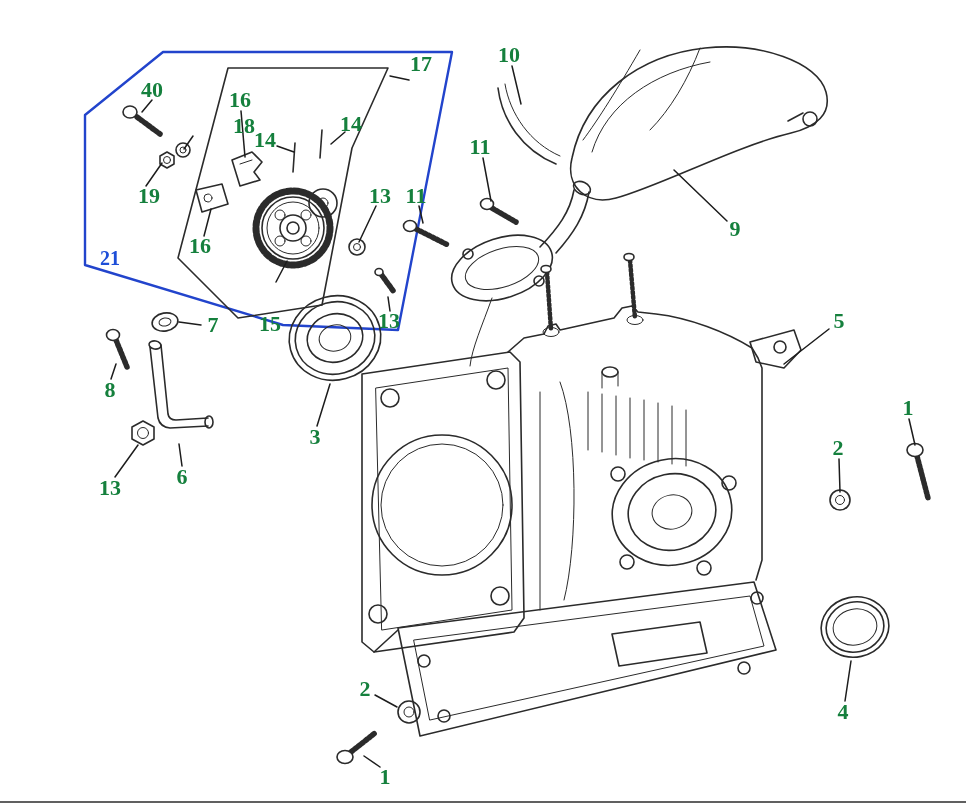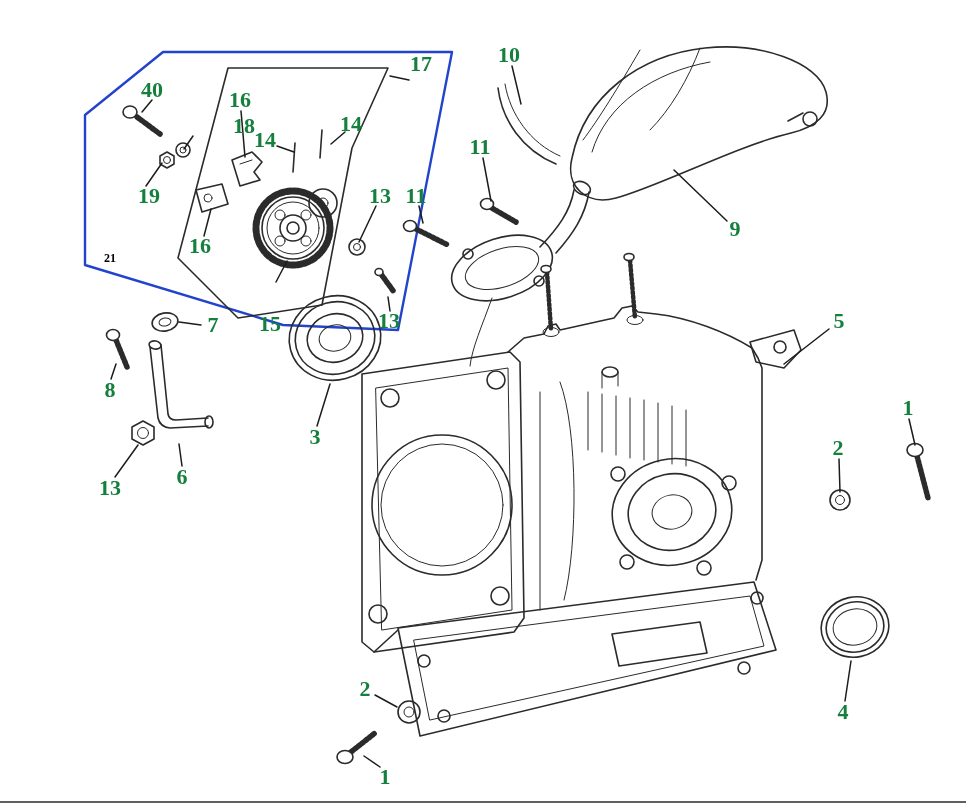--- a/index.html
+++ b/index.html
@@ -12,21 +12,21 @@
   .art .thin{stroke-width:1;}
   .art .thread{stroke-width:5.5;stroke-dasharray:2.5 2;}
   .art .stud{stroke-width:4.5;stroke-dasharray:2.5 2;}
   .art .teeth{stroke-width:7;stroke-dasharray:4 3;}
   .art .headfill{fill:#fff;}
   .art .blue{stroke:#2244cc;stroke-width:2.4;}
   .art .leader{stroke:#1c1c1c;stroke-width:1.5;stroke-dasharray:none;}
   
   .co{position:absolute;transform:translate(-50%,-50%);font-weight:bold;font-size:22px;
       color:#15803d;line-height:1;white-space:nowrap;}
-  .co.hl{color:#000000;font-size:12px;text-align:right;}
+  .co.hl{color:#1d4ed8;font-size:20px;text-align:right;}
 </style>
 </head>
 <body>
 
 <div id="stage">
 
 <svg class="art" width="966" height="804" viewBox="0 0 966 804">
 
   <path class="blue" d="M163,52 L452,52 L398,330 L283,325 L85,265 L85,115 Z"></path>
 

